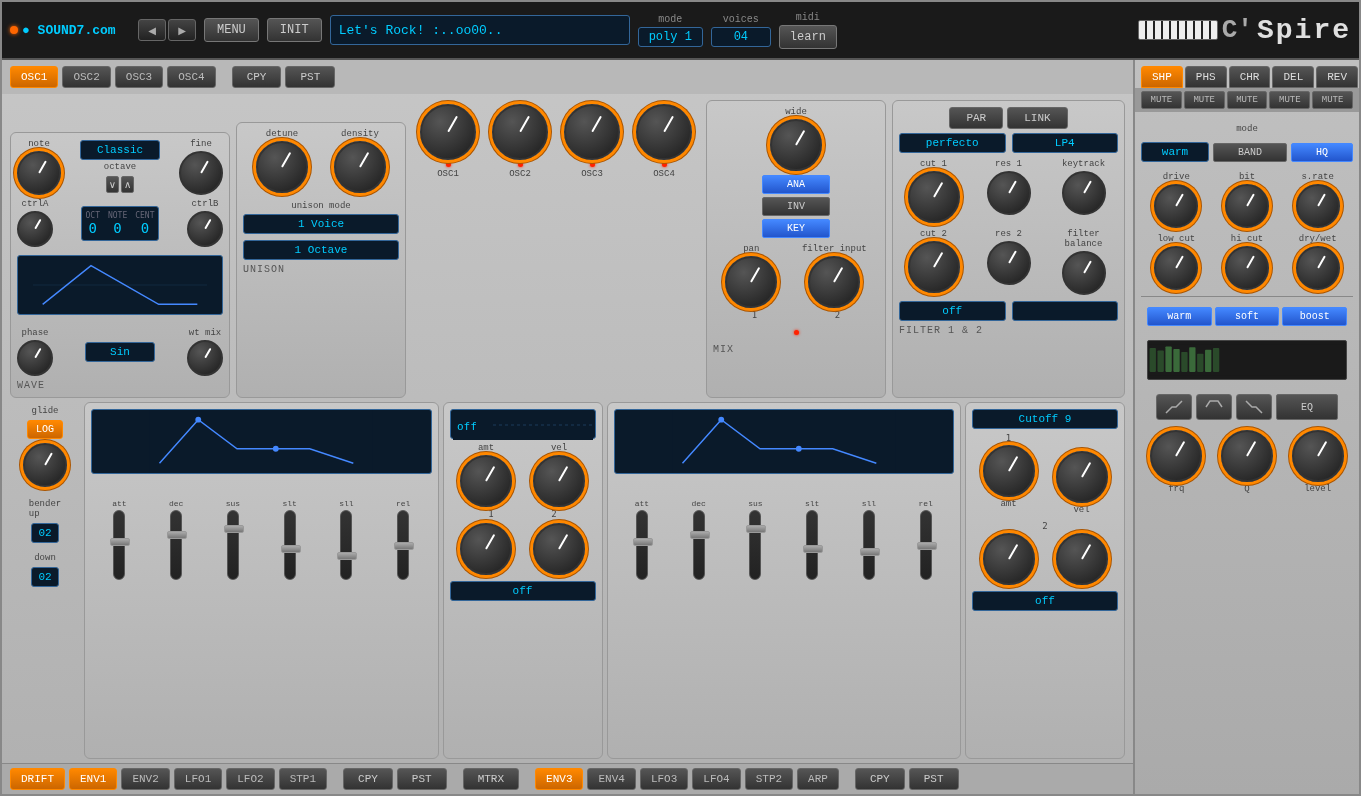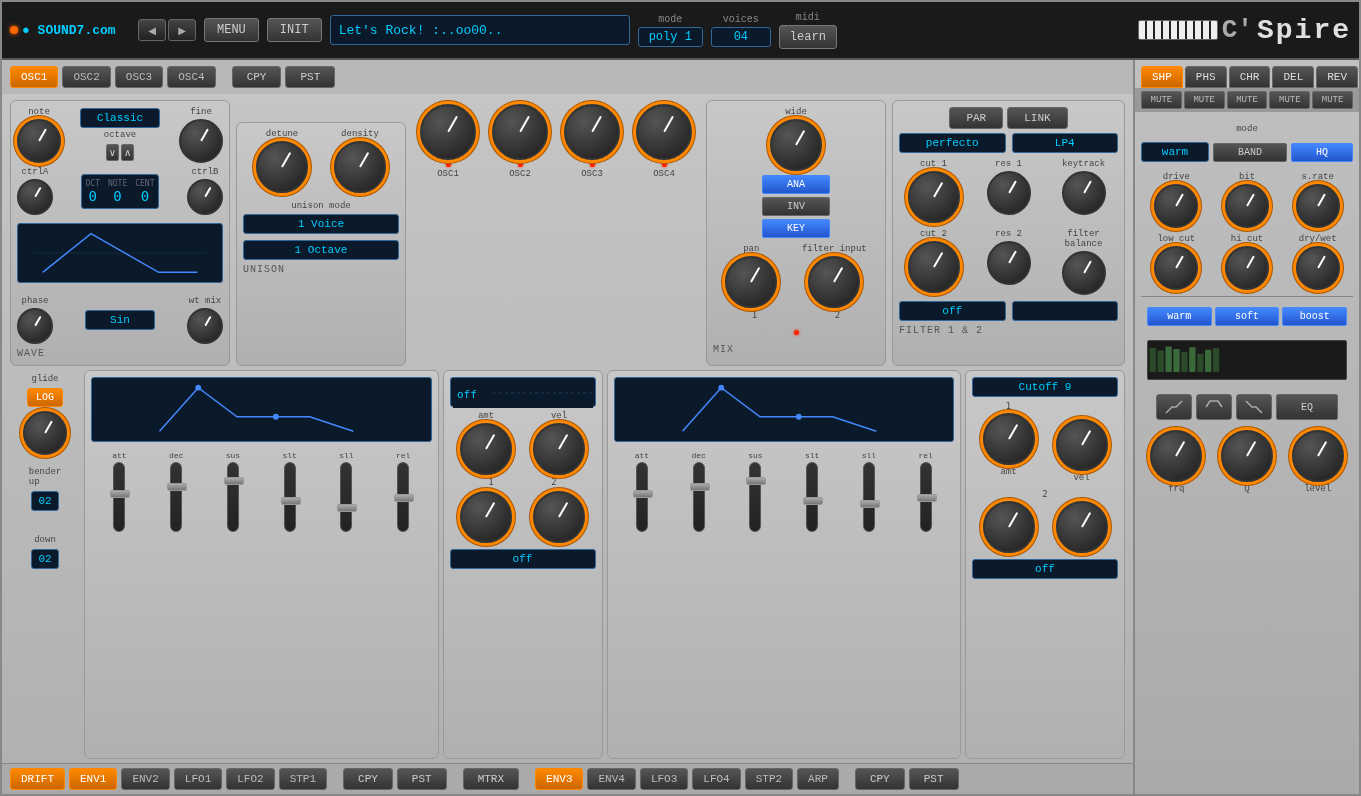--- a/index.html
+++ b/index.html
@@ -329,21 +329,21 @@
       height: 65px;
       background: #0a1a2a;
       border: 1px solid #336699;
       border-radius: 3px;
       margin-bottom: 4px;
     }
     .slider-row {
       display: flex;
       justify-content: space-around;
       align-items: flex-start;
-      margin-top: 0;
+      margin-top: 16px;
     }
     .slider-group {
       display: flex;
       flex-direction: column;
       align-items: center;
       gap: 2px;
     }
     .slider-label {
       font-size: 8px;
       color: #444;
@@ -481,20 +481,21 @@
 
     .upper-section {
       display: flex;
       gap: 6px;
       padding: 6px 8px 4px;
     }
 
     
     .wave-section {
       width: 220px;
+      margin-top: 32px;
     }
 
     
     .filter-grid {
       display: grid;
       grid-template-columns: 1fr 1fr 1fr;
       gap: 6px;
     }
 
     .eq-shape-row {
@@ -792,21 +793,21 @@
       </div>
 
       <div class="lower-panels">
 
         <div class="glide-section">
           <span class="glide-label">glide</span>
           <button class="bottom-tab active" style="font-size:10px;padding:3px 8px;">LOG</button>
           <div class="knob knob-md orange-ring"></div>
           <span class="glide-label" style="margin-top:8px;">bender<br>up</span>
           <div class="display-box">02</div>
-          <span class="glide-label" style="margin-top:20px;">down</span>
+          <span class="glide-label" style="margin-top:6px;">down</span>
           <div class="display-box">02</div>
         </div>
 
         <div class="section-bg" style="flex:1;">
           
           <svg class="env-display" viewBox="0 0 230 65">
             <rect width="230" height="65" fill="#0a1a2a"></rect>
             <polyline points="10,55 50,10 90,40 130,40 165,40 210,55" fill="none" stroke="#4488ff" stroke-width="1.5"></polyline>
             <circle cx="50" cy="10" r="3" fill="#4488ff"></circle>
             <circle cx="130" cy="40" r="3" fill="#4488ff"></circle>

